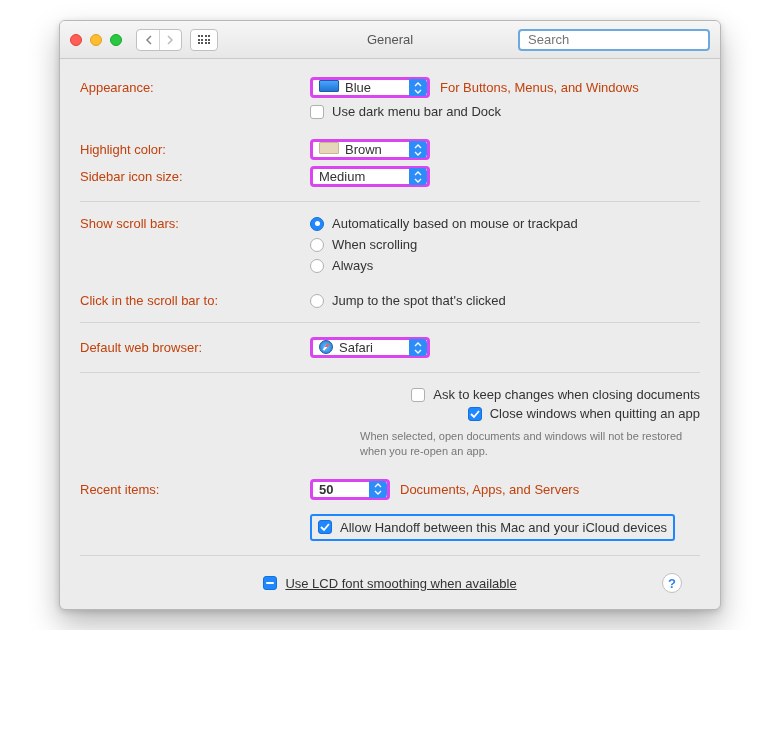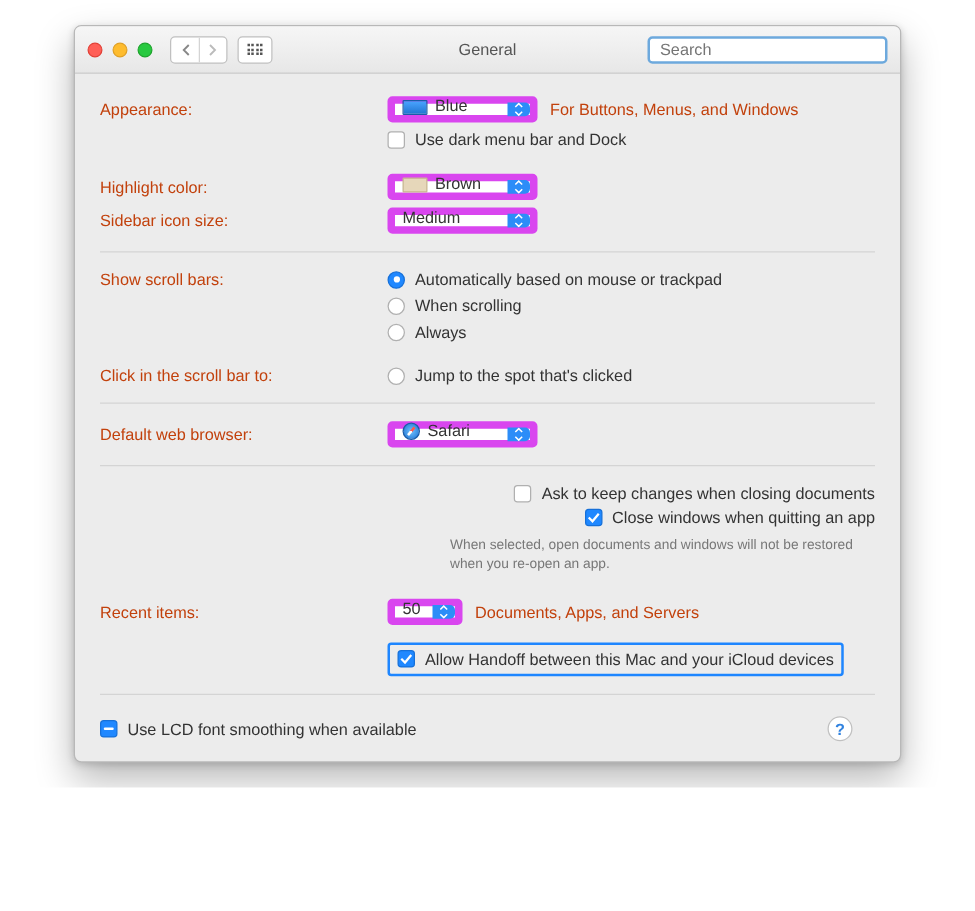--- a/index.html
+++ b/index.html
@@ -86,32 +86,32 @@
     .content { padding: 18px 20px 18px 20px; }
     .row { display:flex; align-items:center; margin-bottom: 6px; }
     .label-col {
       width: 230px; text-align:left; padding-right:10px; color:#c2410c;
     }
     .ctrl-col { flex:1; display:flex; align-items:center; flex-wrap:wrap; }
 
     .divider { height:1px; background:#d4d4d4; margin:14px 0; }
 
     .select {
-      height:21px; background:#fff; border:6px solid #d946ef; border-radius:4px;
-      display:flex; align-items:flex-end; position:relative; padding:0 22px 0 6px;
+      height:21px; background:#fff; border:3px solid #d946ef; border-radius:4px;
+      display:flex; align-items:flex-start; position:relative; padding:0 22px 0 6px;
       font-size:13px;
     }
     .select .cap {
       position:absolute; right:0; top:-1px; bottom:-1px; width:18px;
       background:#2c8df8; border-radius:0 4px 4px 0;
       display:flex; flex-direction:column; align-items:center; justify-content:center;
     }
     .select .cap svg { display:block; }
     .select.w120 { width:120px; }
-    .select.w80  { width:60px; }
+    .select.w80  { width:80px;font-weight:bold; }
 
     .blue-swatch { width:20px; height:12px; background:linear-gradient(#4aa3ff,#2176d2); border:1px solid #1a5ca8; margin-right:6px; border-radius:1px;}
     .brown-swatch{ width:20px; height:12px; background:#e6d7ba; border:1px solid #c7b68f; margin-right:6px; border-radius:1px;}
     .safari-icon {
       width:14px; height:14px; border-radius:50%; background:radial-gradient(circle at 50% 50%, #6fc1ff, #1d72d1); border:1px solid #1a5ca8; margin-right:6px;
       position:relative;
     }
     .safari-icon:after{
       content:""; position:absolute; left:50%; top:50%; width:2px; height:8px;
       background:linear-gradient(#ff5b4a 50%, #fff 50%); transform:translate(-50%,-50%) rotate(40deg);
@@ -144,21 +144,21 @@
 
     .highlight-box {
       border:2px solid #1e86ff; border-radius:3px; padding:4px 6px; display:inline-flex;
     }
 
     .help-btn {
       position:absolute; right:18px;
       width:20px; height:20px; border:1px solid #c0c0c0; border-radius:50%; background:#fff;
       display:flex; align-items:center; justify-content:center; color:#3183e0; font-size:13px; font-weight:600;
     }
-    .footer-row { position:relative; display:flex; justify-content:flex-start; align-items:center; padding-top:6px; }
+    .footer-row { position:relative; display:flex; justify-content:center; align-items:center; padding-top:6px;text-decoration:underline; }
 
     .caps-svg { pointer-events:none; }
   </style>
 </head>
 <body>
 
 <div class="window">
   <div class="titlebar">
     <div class="traffic">
       <div class="traffic-dot red"></div>

